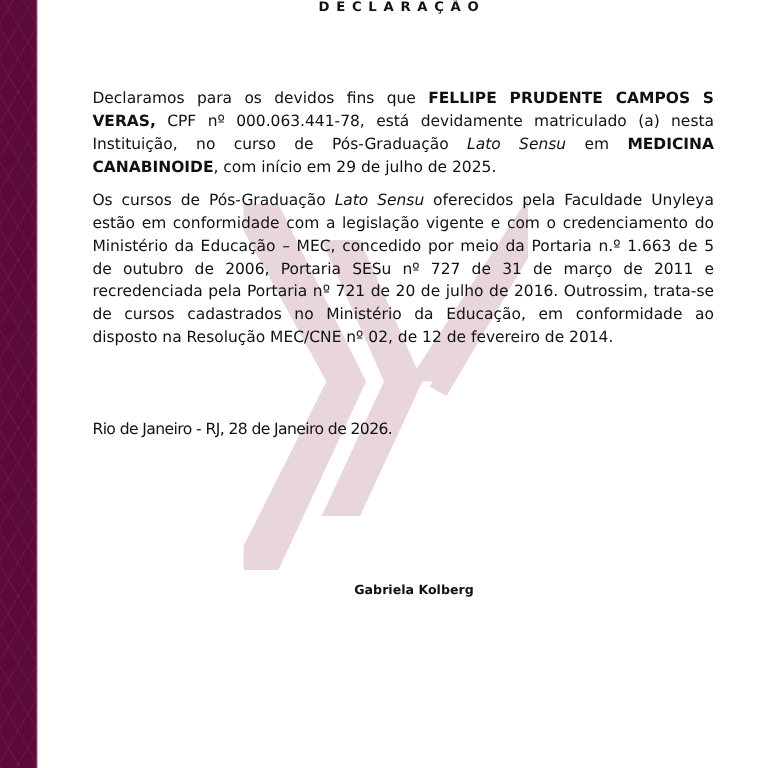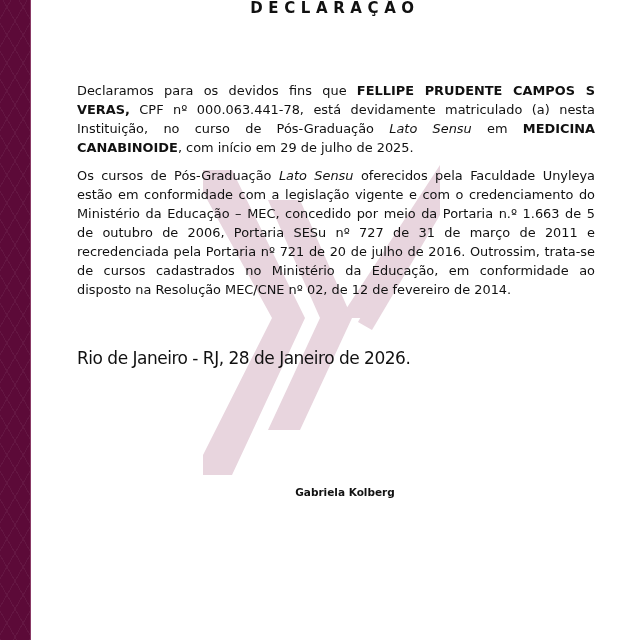--- a/index.html
+++ b/index.html
@@ -18,34 +18,34 @@
       border-right: 1px solid #8a3a66;
     }
     .watermark {
       position: absolute; left: 0; top: 0; width: 640px; height: 640px;
       pointer-events: none;
     }
     .heading {
       position: absolute; left: 30px; right: 0; top: -1px;
       text-align: center;
       font-family: "DejaVu Sans", sans-serif;
-      font-weight: bold; font-size: 15px; letter-spacing: 5.6px;
+      font-weight: bold; font-size: 11px; letter-spacing: 5.6px;
       color: #111;
     }
     .content {
       position: absolute; left: 77px; width: 518px; top: 73px;
       font-size: 12.9px; line-height: 19px;
       text-align: justify;
     }
-    .content p { margin: 8px 0 9px 0; }
+    .content p { margin: 0 0 9px 0; }
     .content b { font-weight: bold; }
     .content i { font-style: italic; }
     .place-date {
       position: absolute; left: 77px; top: 349px;
-      font-size: 17px; line-height: 19px;
+      font-size: 13px; line-height: 19px;
       font-family: "DejaVu Sans", sans-serif;
       letter-spacing: -0.5px;
     }
     .signature {
       position: absolute; left: 30px; right: 0; top: 485px;
       text-align: center; font-weight: bold; font-size: 10.5px; line-height: 15px;
       padding-left: 20px;
     }
   </style>
 </head>

